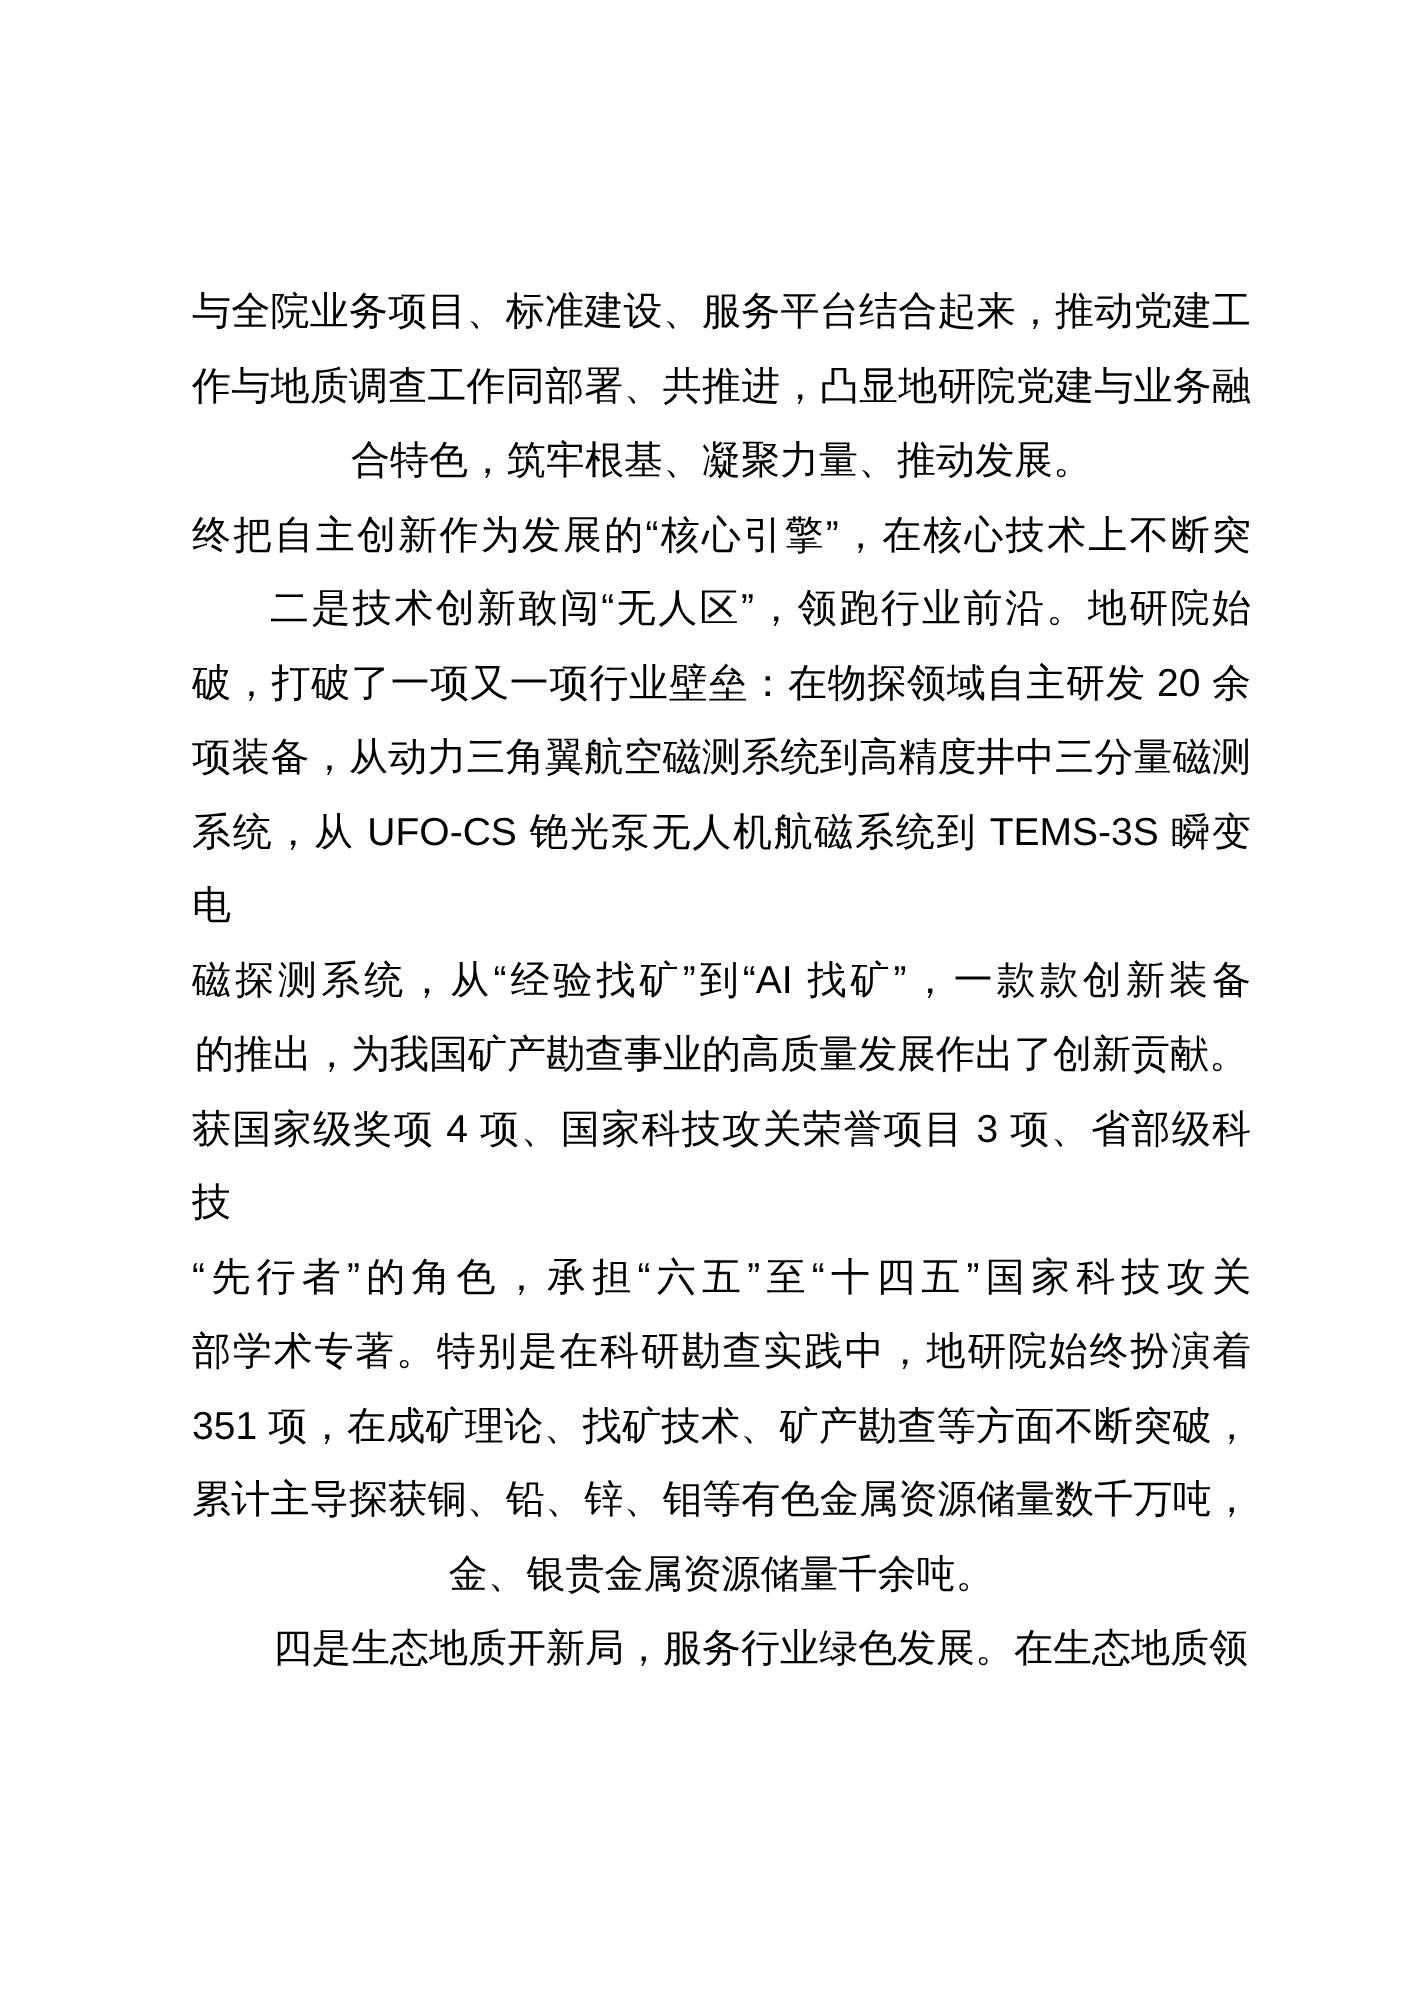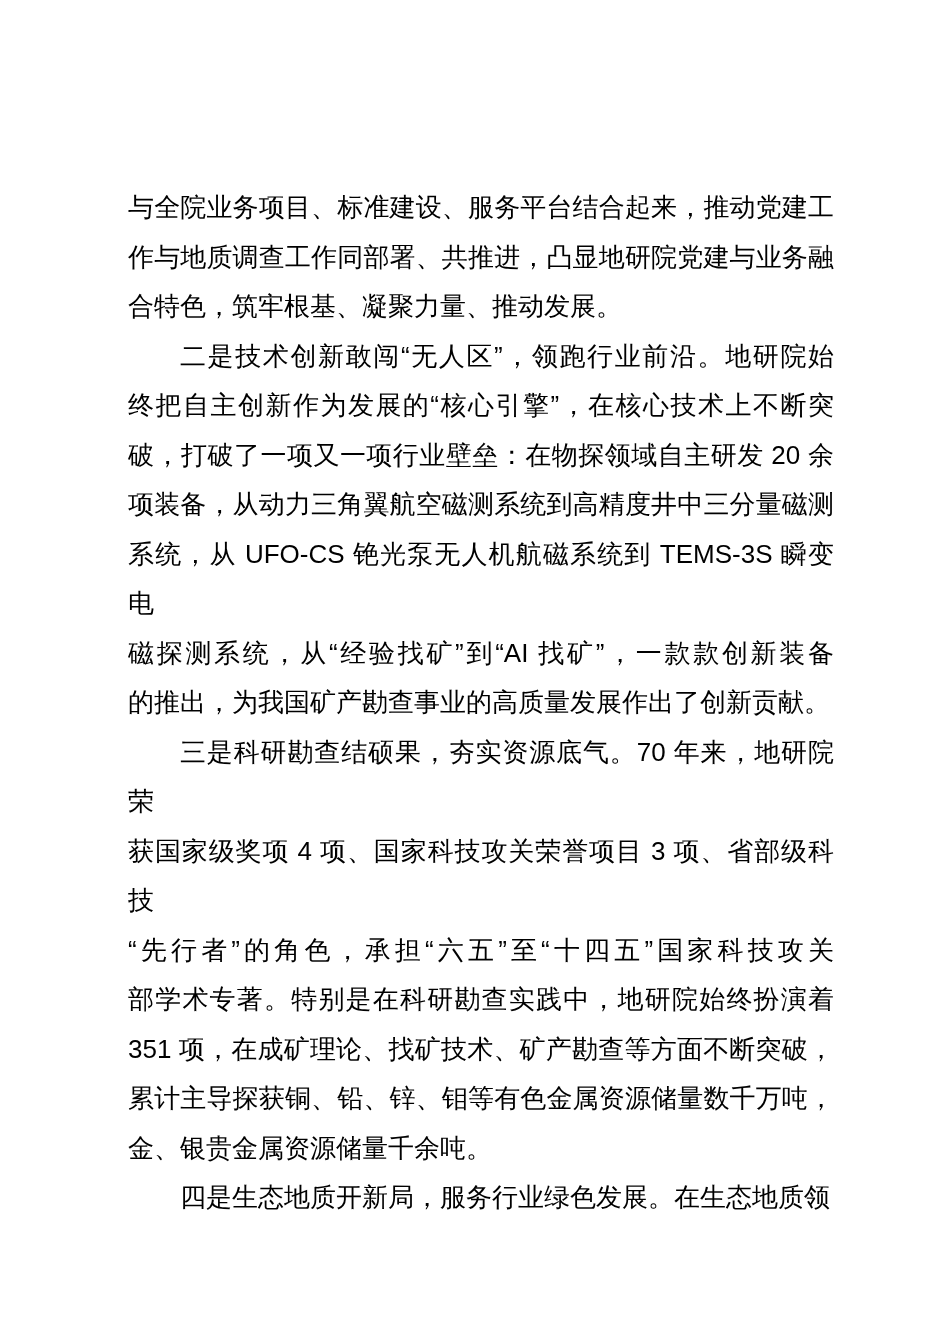--- a/index.html
+++ b/index.html
@@ -29,20 +29,21 @@
     line-height: 49.5px;
     font-weight: 400;
     text-align: left;
   }
   .para {
     margin: 0;
     padding: 0;
   }
   .line {
     width: 706px;
+    text-align: center;
   }
   .line.j {
     text-align: justify;
     text-align-last: justify;
     text-justify: inter-character;
   }
   .line.indent {
     text-indent: 52px;
   }
 </style>
@@ -50,30 +51,29 @@
 <body>
 
 <div class="page">
   <div class="content">
       <div class="para">
         <div class="line j">与全院业务项目、标准建设、服务平台结合起来，推动党建工</div>
         <div class="line j">作与地质调查工作同部署、共推进，凸显地研院党建与业务融</div>
         <div class="line">合特色，筑牢根基、凝聚力量、推动发展。</div>
       </div>
       <div class="para">
+        <div class="line j">终把自主创新作为发展的“核心引擎”，在核心技术上不断突</div>
         <div class="line j indent">二是技术创新敢闯“无人区”，领跑行业前沿。地研院始</div>
-        <div class="line j">终把自主创新作为发展的“核心引擎”，在核心技术上不断突</div>
         <div class="line j">破，打破了一项又一项行业壁垒：在物探领域自主研发 20 余</div>
         <div class="line j">项装备，从动力三角翼航空磁测系统到高精度井中三分量磁测</div>
         <div class="line j">系统，从 UFO-CS 铯光泵无人机航磁系统到 TEMS-3S 瞬变电</div>
         <div class="line j">磁探测系统，从“经验找矿”到“AI 找矿”，一款款创新装备</div>
         <div class="line">的推出，为我国矿产勘查事业的高质量发展作出了创新贡献。</div>
       </div>
       <div class="para">
-        <div class="line j indent">三是科研勘查结硕果，夯实资源底气。70 年来，地研院荣</div>
         <div class="line j">获国家级奖项 4 项、国家科技攻关荣誉项目 3 项、省部级科技</div>
         <div class="line j">“先行者”的角色，承担“六五”至“十四五”国家科技攻关</div>
         <div class="line j">部学术专著。特别是在科研勘查实践中，地研院始终扮演着</div>
         <div class="line j">351 项，在成矿理论、找矿技术、矿产勘查等方面不断突破，</div>
         <div class="line j">累计主导探获铜、铅、锌、钼等有色金属资源储量数千万吨，</div>
         <div class="line">金、银贵金属资源储量千余吨。</div>
       </div>
       <div class="para">
         <div class="line indent">四是生态地质开新局，服务行业绿色发展。在生态地质领</div>
       </div>

